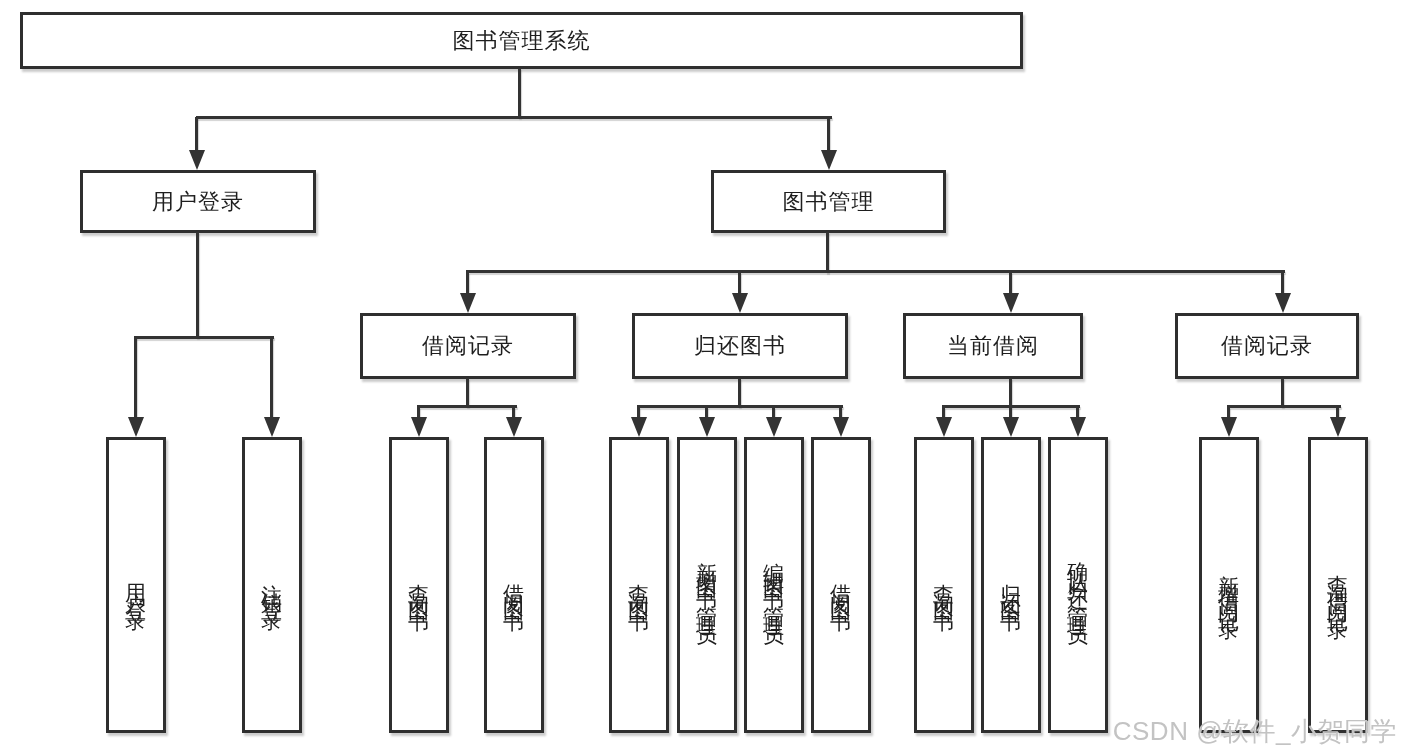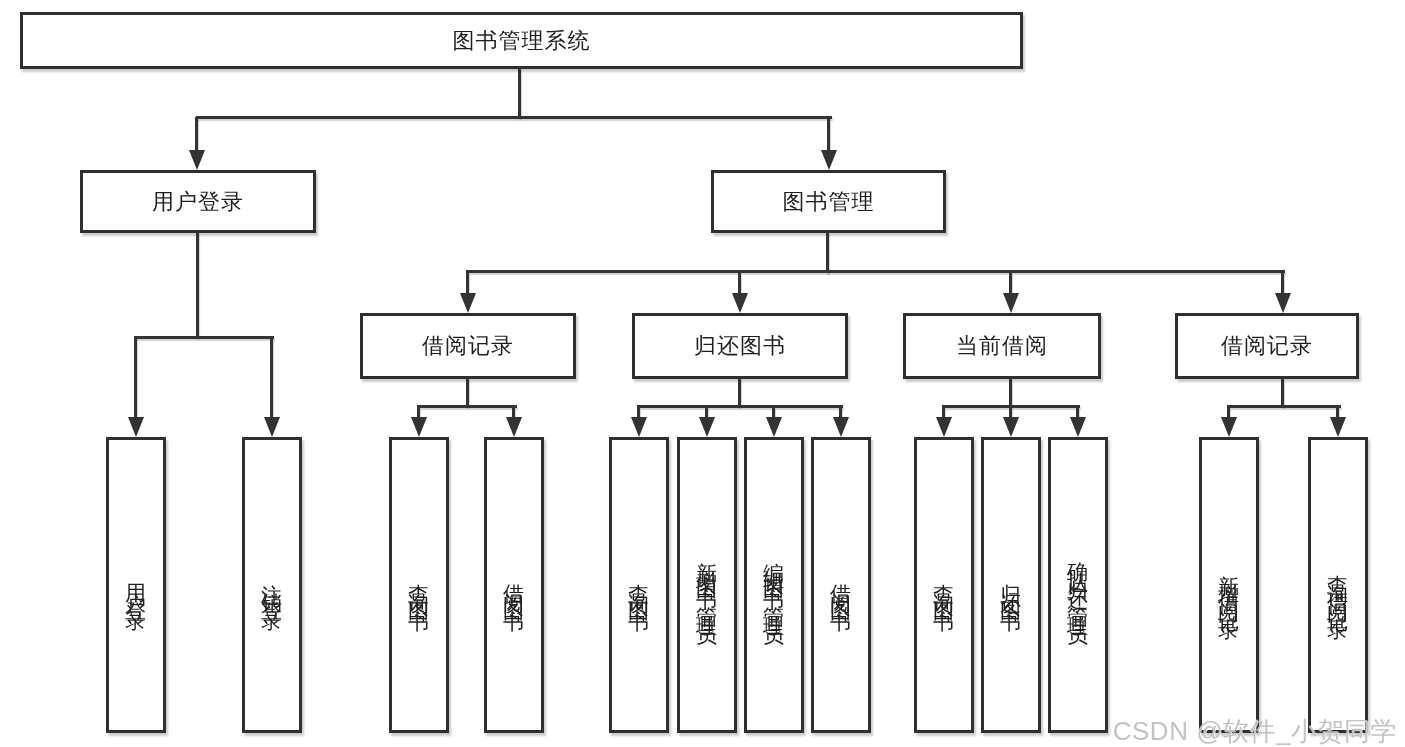--- a/index.html
+++ b/index.html
@@ -86,21 +86,21 @@
   <div class="arr" style="left:460px; top:293px;"></div>
   <div class="vline" style="left:738px; top:272px; height:23px;"></div>
   <div class="arr" style="left:732px; top:293px;"></div>
   <div class="vline" style="left:1009px; top:272px; height:23px;"></div>
   <div class="arr" style="left:1003px; top:293px;"></div>
   <div class="vline" style="left:1281px; top:272px; height:23px;"></div>
   <div class="arr" style="left:1275px; top:293px;"></div>
 
   <div class="node h-node" style="left:360px; top:313px; width:216px; height:66px;">借阅记录</div>
   <div class="node h-node" style="left:632px; top:313px; width:216px; height:66px;">归还图书</div>
-  <div class="node h-node" style="left:903px; top:313px; width:198px; height:66px;">当前借阅</div>
+  <div class="node h-node" style="left:903px; top:313px; width:180px; height:66px;">当前借阅</div>
   <div class="node h-node" style="left:1175px; top:313px; width:184px; height:66px;">借阅记录</div>
 
   <div class="vline" style="left:466px; top:378px; height:29px;"></div>
   <div class="hline" style="left:417px; top:405px; width:100px;"></div>
   <div class="vline" style="left:417px; top:407px; height:12px;"></div>
   <div class="arr" style="left:411px; top:417px;"></div>
   <div class="vline" style="left:512px; top:407px; height:12px;"></div>
   <div class="arr" style="left:506px; top:417px;"></div>
 
   <div class="vline" style="left:738px; top:378px; height:29px;"></div>

